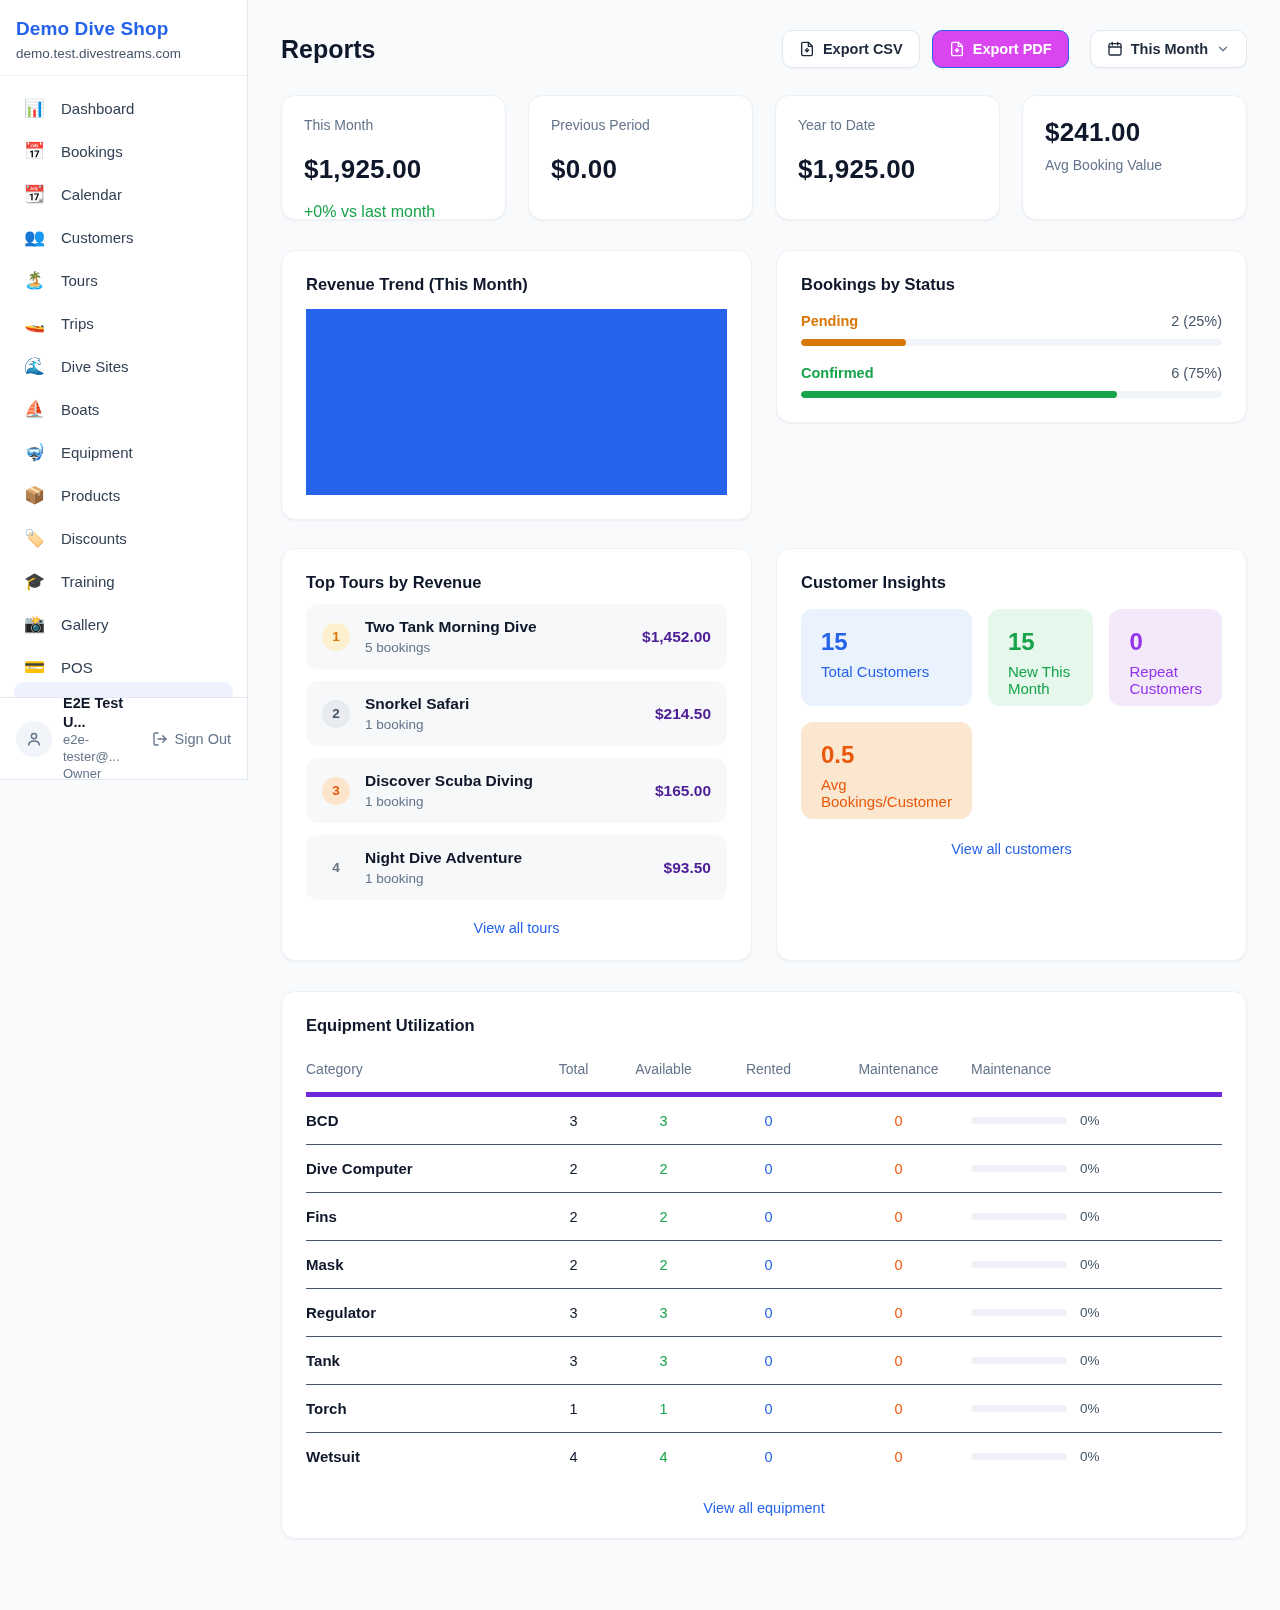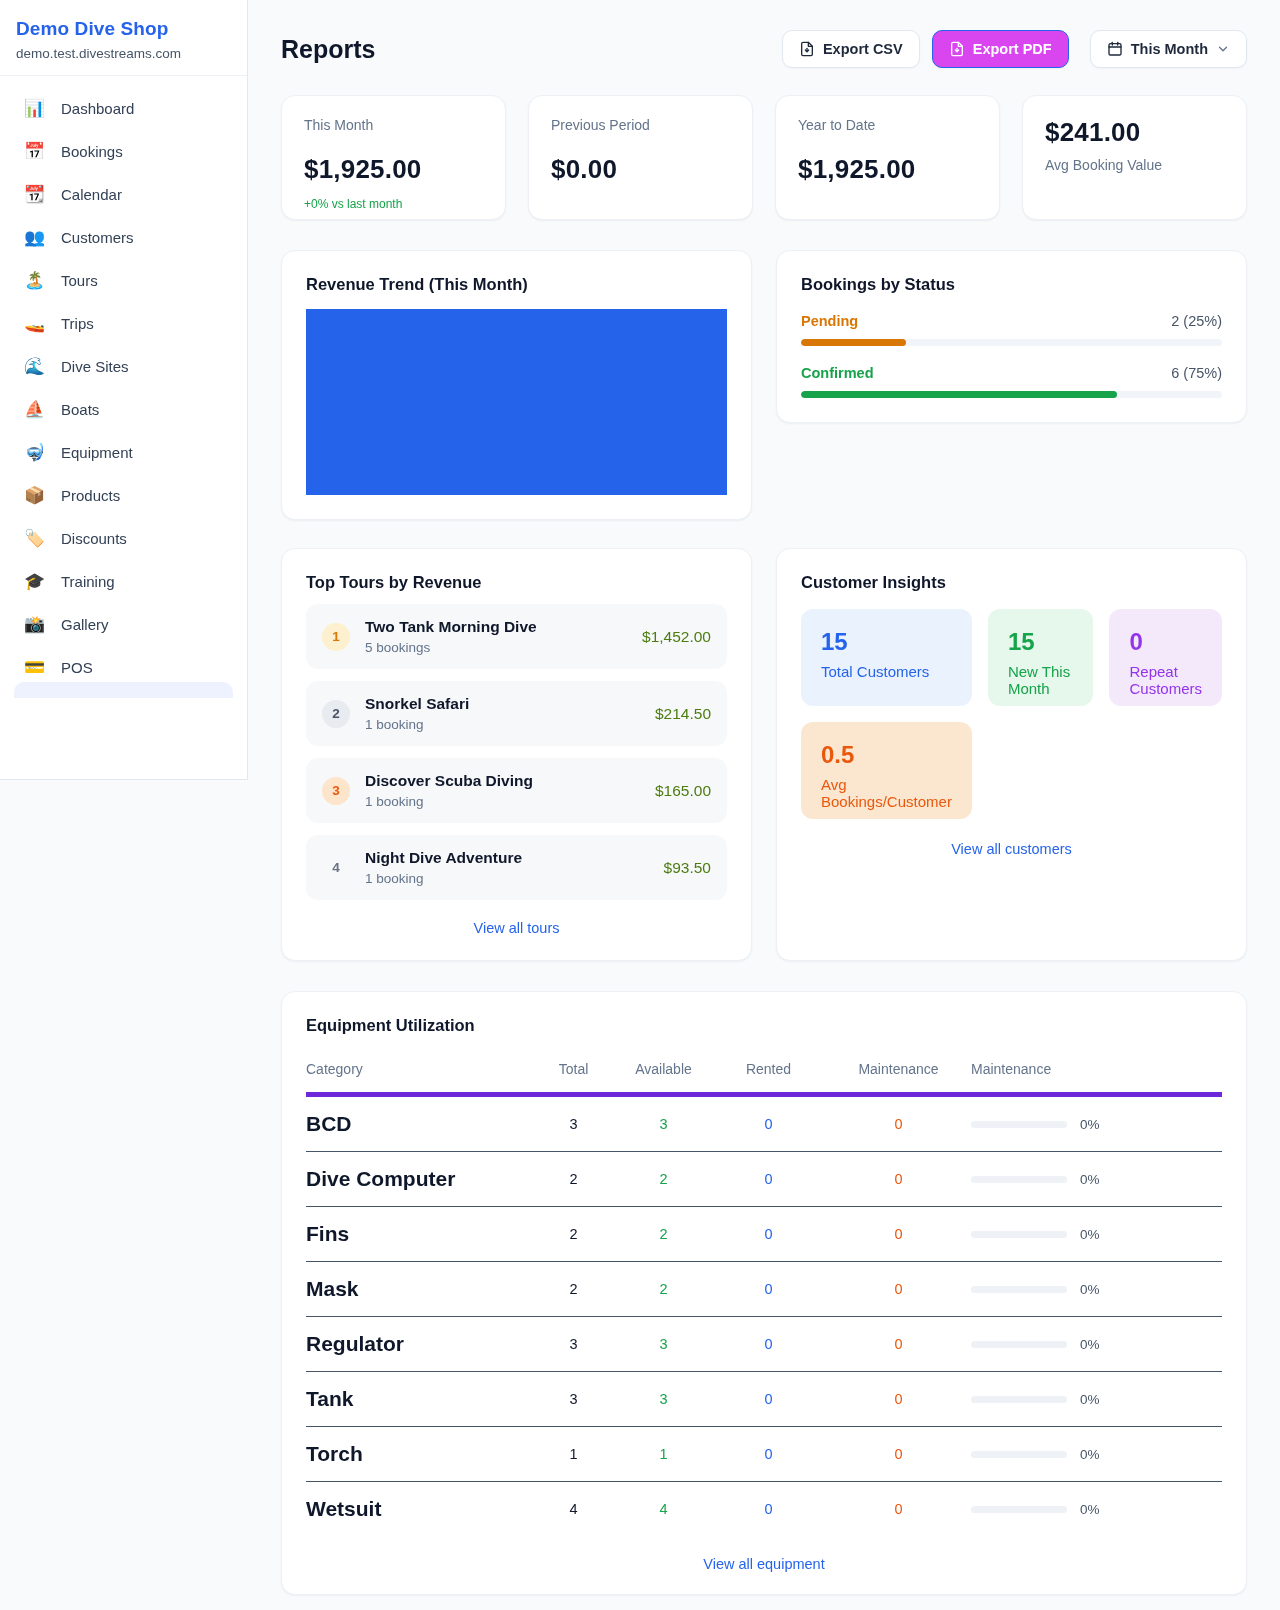--- a/index.html
+++ b/index.html
@@ -63,21 +63,21 @@
     background:#fff; border:1px solid #edf1f5; border-radius:14px;
     box-shadow:0 1px 2px rgba(16,24,40,.05);
   }
   .card-title { font-size:16.5px; font-weight:bold; color:#0f172a; }
 
   
   .stats { display:grid; grid-template-columns:repeat(4,1fr); gap:22px; margin-bottom:30px; }
   .stat-card { padding:21px 22px; height:125px; }
   .stat-label { font-size:14px; color:#64748b; }
   .stat-value { font-size:26px; font-weight:800; color:#0f172a; margin-top:21px; letter-spacing:.2px; }
-  .stat-change { font-size:12px; color:#16a34a; margin-top:12px; }
+  .stat-change { font-size:16px; color:#16a34a; margin-top:18px; }
   .stat-card.reversed .stat-value { margin-top:0; }
   .stat-card.reversed .stat-label { margin-top:9px; }
 
   .grid-2 { display:grid; grid-template-columns:1fr 1fr; gap:24px; }
   .row-2 { margin-bottom:28px; align-items:start; }
   .row-3 { margin-bottom:30px; }
 
   
   .revenue-card { padding:24px; }
   .chart-block { height:186px; background:#2563eb; margin-top:15px; }
@@ -106,21 +106,21 @@
     width:28px; height:28px; border-radius:50%; flex:none;
     display:flex; align-items:center; justify-content:center;
     font-size:13.5px; font-weight:600;
   }
   .rank-1 { background:#fdf0cf; color:#d97706; }
   .rank-2 { background:#e8ebef; color:#475569; }
   .rank-3 { background:#fde5cc; color:#ea580c; }
   .rank-4 { background:transparent; color:#6b7280; }
   .tour-name { font-size:15.5px; font-weight:600; color:#0f172a; }
   .tour-sub { font-size:13.5px; color:#64748b; margin-top:4px; }
-  .tour-amount { margin-left:auto; font-size:15.5px; font-weight:normal; color:#4d7c0f; }
+  .tour-amount { margin-left:auto; font-size:15.5px; font-weight:bold; color:#4c1d95; }
   .view-link {
     display:block; text-align:center; color:#2563eb; font-size:14.5px;
     margin-top:20px; text-decoration:none; cursor:pointer;
   }
 
   
   .insights-card { padding:24px; }
   .tiles { display:grid; grid-template-columns:1fr 1fr 1fr; gap:16px; margin-top:17px; }
   .tile { border-radius:12px; padding:19px 20px; height:97px; }
   .tile-value { font-size:24px; font-weight:800; }
@@ -135,21 +135,21 @@
   .equipment-card { padding:24px 24px 22px; }
   table { width:100%; border-collapse:collapse; margin-top:14px; }
   th {
     font-size:14px; font-weight:normal; color:#64748b; text-align:center;
     padding:12px 0 15px; border-bottom:5px solid #6d28d9;
   }
   th.cat-col, td.cat { text-align:left; }
   th.util-col { text-align:left; }
   td { padding:15px 0; border-bottom:1px solid #475569; font-size:14.5px; text-align:center; }
   tr:last-child td { border-bottom:none; }
-  td.cat { font-size:21px; font-weight:600; color:#0f172a; }
+  td.cat { font-size:15px; font-weight:600; color:#0f172a; }
   td.c-total { color:#0f172a; }
   td.c-avail { color:#16a34a; }
   td.c-rent  { color:#2563eb; }
   td.c-maint { color:#ea580c; }
   .util-cell { display:flex; align-items:center; }
   .util-track { width:96px; height:7px; background:#eef1f5; border-radius:99px; overflow:hidden; }
   .util-fill { height:100%; background:#2563eb; border-radius:99px; }
   .util-text { font-size:13.5px; color:#475569; margin-left:13px; }
 </style>
 </head>
@@ -215,20 +215,41 @@
       <span>Gallery</span>
     </div>
     <div class="nav-item">
       <span class="nav-icon">💳</span>
       <span>POS</span>
     </div>
   </nav>
 
   <div class="reports-sliver"></div>
 
+  <div class="user-panel">
+    <div class="avatar">
+      <svg width="18" height="18" viewBox="0 0 24 24" fill="none" stroke="currentColor" stroke-width="2" stroke-linecap="round">
+        <circle cx="12" cy="8" r="3.5"></circle>
+        <path d="M5 20c0-3.5 3.1-5.5 7-5.5s7 2 7 5.5"></path>
+      </svg>
+    </div>
+    <div class="user-info">
+      <div class="user-name">E2E Test U...</div>
+      <div class="user-email">e2e-tester@...</div>
+      <div class="user-role">Owner</div>
+    </div>
+    <div class="signout">
+      <svg width="16" height="16" viewBox="0 0 24 24" fill="none" stroke="currentColor" stroke-width="2" stroke-linecap="round" stroke-linejoin="round">
+        <path d="M9 21H5a2 2 0 0 1-2-2V5a2 2 0 0 1 2-2h4"></path>
+        <path d="M16 17l5-5-5-5"></path>
+        <path d="M21 12H9"></path>
+      </svg>
+      <span>Sign Out</span>
+    </div>
+  </div>
 </aside>
 
 <main class="main">
 
   <div class="header-row">
     <h1 class="page-title">Reports</h1>
     <div class="actions">
       <button class="btn">
         <svg width="16" height="16" viewBox="0 0 24 24" fill="none" stroke="currentColor" stroke-width="2" stroke-linecap="round" stroke-linejoin="round">
           <path d="M14 2H6a2 2 0 0 0-2 2v16a2 2 0 0 0 2 2h12a2 2 0 0 0 2-2V8z"></path>

